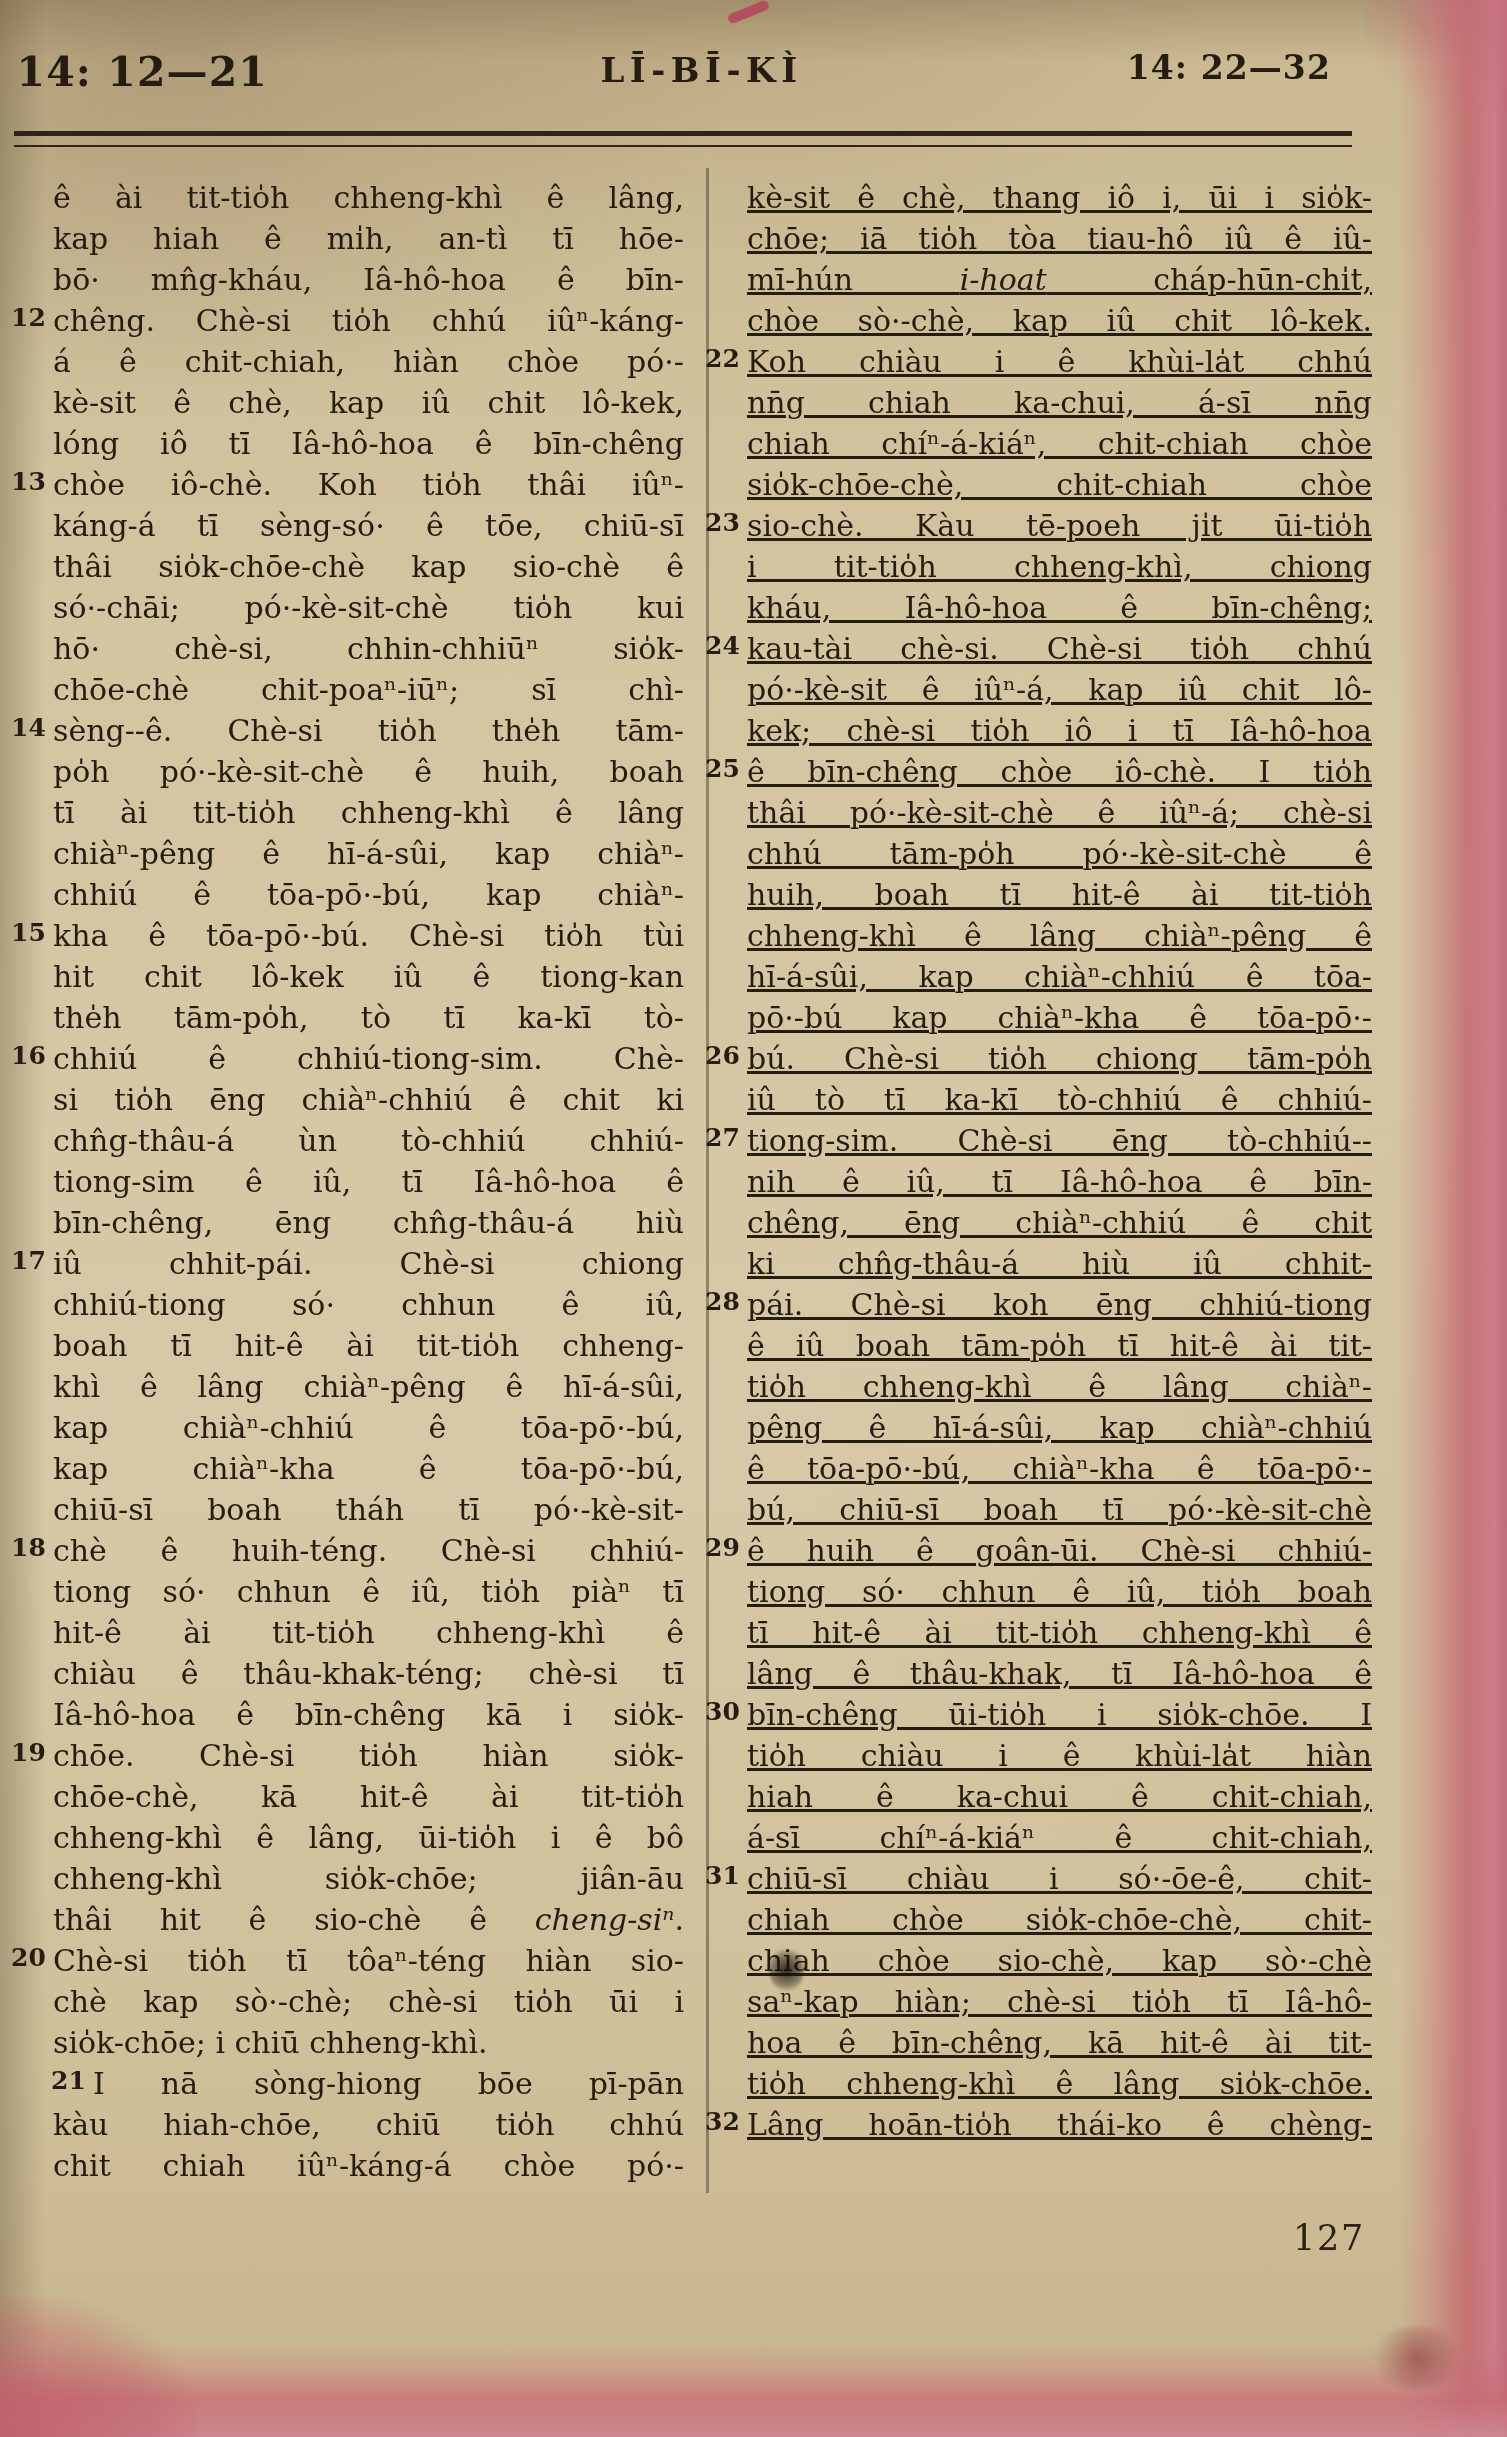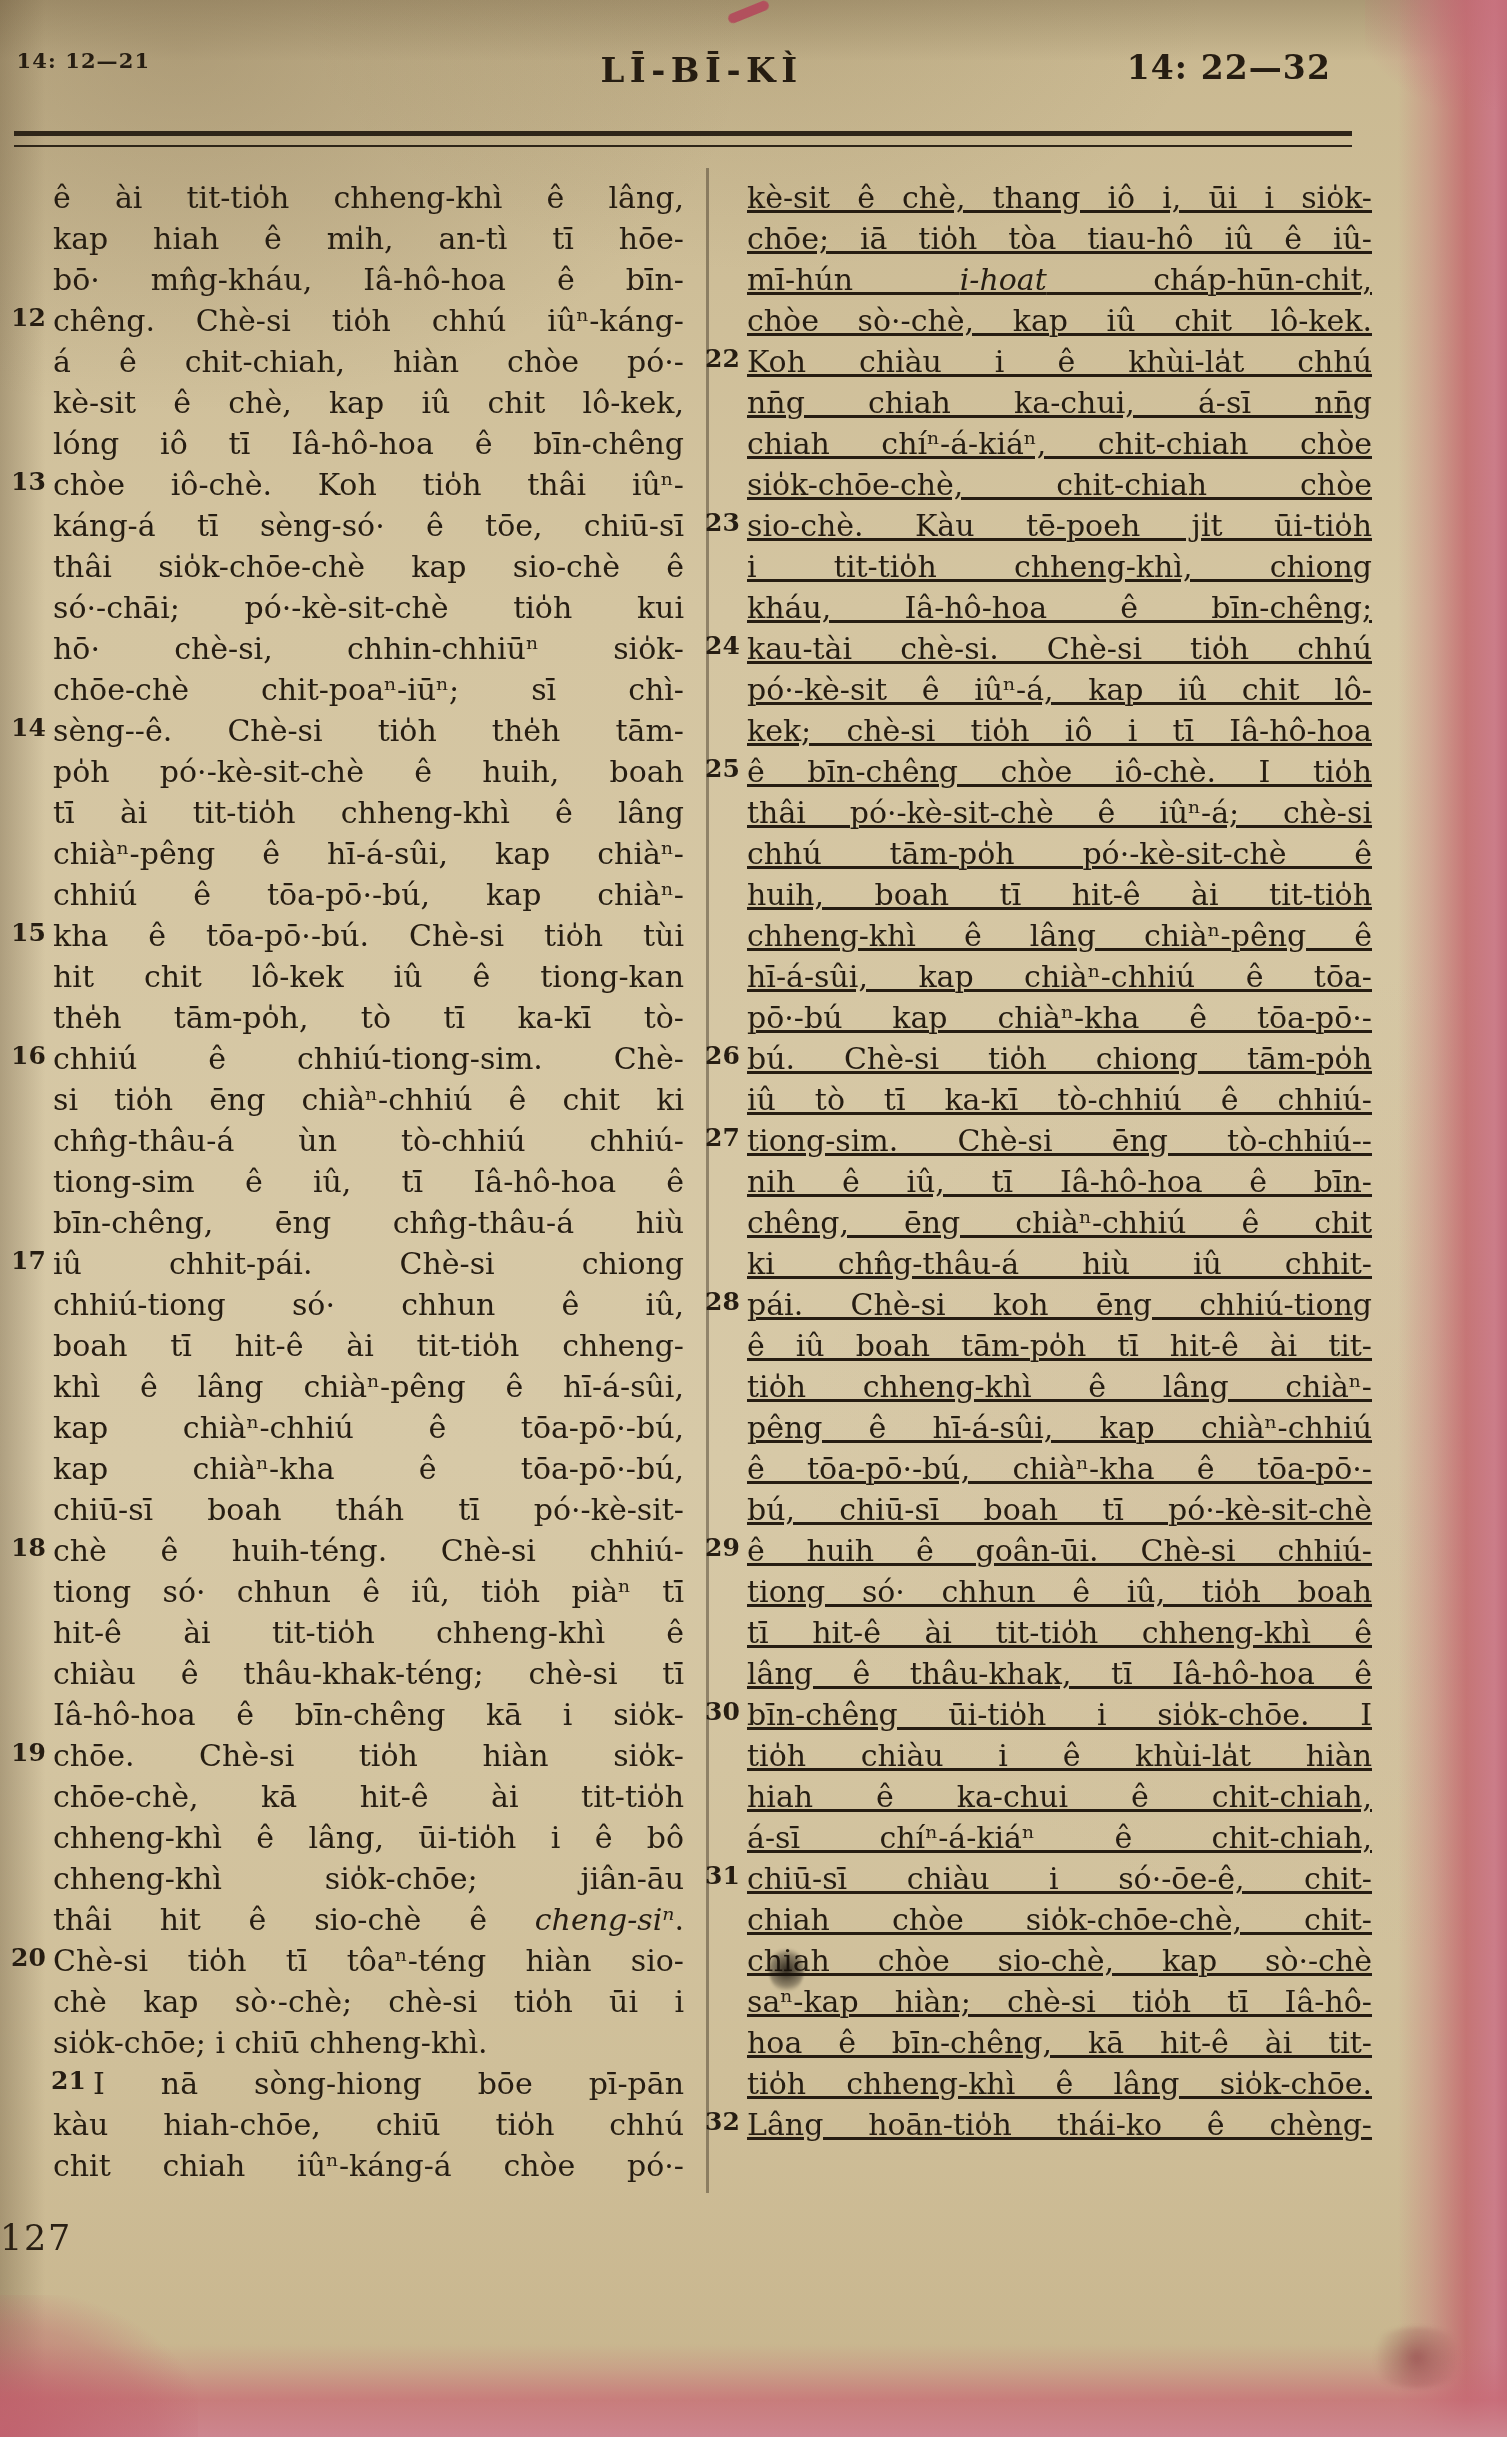--- a/index.html
+++ b/index.html
@@ -26,42 +26,42 @@
     background:radial-gradient(ellipse at 100% 0%, rgba(198,110,122,0.75) 0%, rgba(198,110,122,0.25) 55%, rgba(198,110,122,0) 78%);}
   .blotch-br{position:absolute;right:39px;bottom:50px;width:105px;height:61px;border-radius:50%;
     background:radial-gradient(circle, rgba(130,44,56,0.55) 0%, rgba(130,44,56,0) 70%);filter:blur(2.2px);}
   .mark-top{position:absolute;left:727px;top:6.6px;width:43px;height:10px;border-radius:5px;
     background:#b2505d;transform:rotate(-22deg);filter:blur(0.6px);}
   .ink-smudge{position:absolute;left:769px;top:1947px;width:35px;height:46px;border-radius:50%;
     background:radial-gradient(circle, rgba(22,16,10,0.85) 0%, rgba(22,16,10,0.35) 55%, rgba(22,16,10,0) 75%);filter:blur(1.1px);}
 
   
   .header{position:absolute;top:48px;left:0;width:1508px;height:50px;}
-  .hdr-left{position:absolute;left:16.5px;top:0;font-weight:bold;font-size:21px;letter-spacing:1.1px;}
+  .hdr-left{position:absolute;left:16.5px;top:0;font-weight:bold;font-size:41px;letter-spacing:1.1px;}
   .hdr-title{position:absolute;left:0;right:105px;top:2px;text-align:center;font-weight:bold;font-size:34px;letter-spacing:5.5px;}
   .hdr-right{position:absolute;right:177px;top:0;font-weight:bold;font-size:33px;letter-spacing:1.1px;}
 
   .double-rule{position:absolute;left:13.8px;top:131px;width:1338px;height:8.8px;
     border-top:5px solid #2e2518;border-bottom:2.2px solid #2e2518;}
   .col-divider{position:absolute;left:706px;top:168px;width:2.8px;height:2025px;background:#40352575;}
 
   
   .col{position:absolute;top:177px;font-size:30px;}
   .col-left{left:53px;width:631px;}
   .col-right{left:747px;width:625px;text-decoration:underline;}
   .line{position:relative;height:41px;line-height:41px;white-space:nowrap;
     text-align:justify;text-align-last:justify;}
   .line.end{text-align-last:left;}
   .line.indent{text-indent:40px;}
   .line .ltext{display:inline;}
   .vnum{position:absolute;left:-42px;top:-3.3px;font-weight:bold;font-size:25px;letter-spacing:0;
     text-align:left;width:39px;}
   i{font-style:italic;}
 
-  .page-number{position:absolute;left:0;top:2218px;width:1365px;text-align:left;
+  .page-number{position:absolute;left:0;top:2218px;width:1365px;text-align:right;
     font-size:35px;letter-spacing:1.7px;color:#2a2014;}
 </style>
 </head>
 <body>
 
 <div class="page">
 
   <div class="edge-right"></div>
   <div class="edge-bottom"></div>
   <div class="corner-bl"></div>

